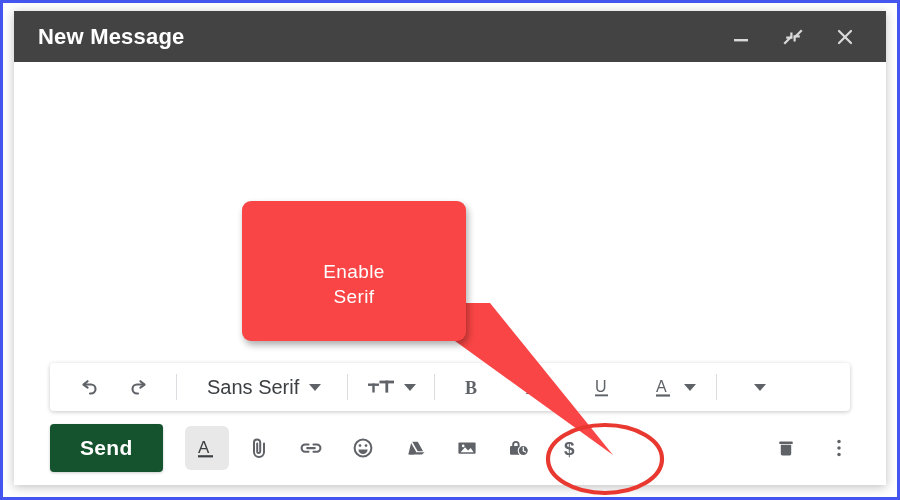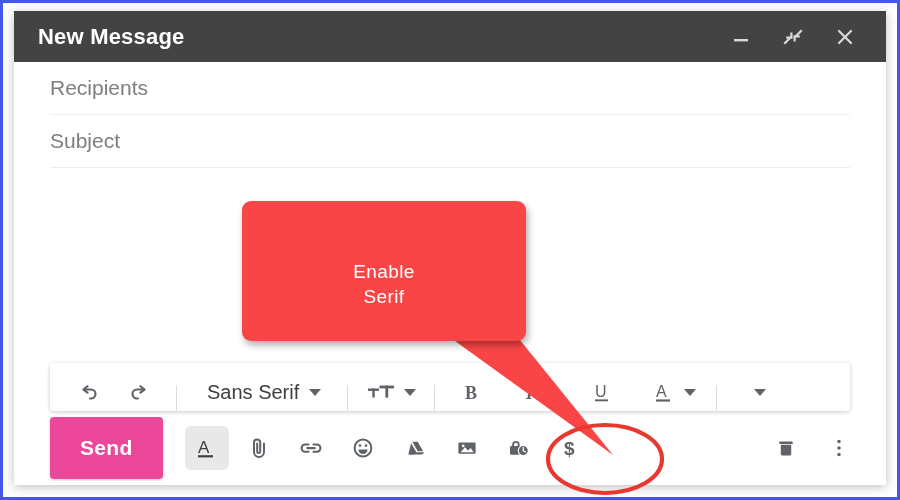--- a/index.html
+++ b/index.html
@@ -56,21 +56,21 @@
   
   .bodyarea{flex:1;min-height:0;position:relative;}
 
   
   .fmt-wrap{padding:0 36px 0 36px;}
   .fmtbar{
     height:48px;
     background:#ffffff;
     border-radius:4px;
     box-shadow:0 1px 4px rgba(0,0,0,.22);
-    display:flex;align-items:flex-end;
+    display:flex;align-items:center;
     padding:0 14px;
     gap:0px;
   }
   .fmtbtn{
     height:38px;min-width:38px;
     display:flex;align-items:center;justify-content:center;
     color:#5f6368;cursor:pointer;
     padding:0 6px;
   }
   .fontname{
@@ -86,43 +86,43 @@
     width:1px;height:26px;background:#dadce0;margin:0 12px;
   }
 
   
   .actions{
     height:74px;flex:0 0 74px;
     display:flex;align-items:center;
     padding:0 34px 0 36px;
   }
   .send{
-    background:#ec4899;color:#ffffff;
+    background:#14532d;color:#ffffff;
     font-size:21px;font-weight:bold;
     border:none;border-radius:4px;
-    height:62px;padding:0 30px;
+    height:48px;padding:0 30px;
     cursor:pointer;letter-spacing:.3px;
     font-family:inherit;
     box-shadow:0 1px 3px rgba(0,0,0,.2);
   }
   .iconrow{display:flex;align-items:center;margin-left:22px;gap:8px;}
   .ibtn{
     width:44px;height:44px;border-radius:6px;
     display:flex;align-items:center;justify-content:center;
     color:#5f6368;cursor:pointer;
   }
   .ibtn.active{background:#e8e8e8;}
   .spacer{flex:1;}
   .rightrow{display:flex;align-items:center;gap:18px;}
 
   
   .callout{
     position:absolute;
     left:239px;top:198px;
-    width:284px;height:140px;
+    width:224px;height:140px;
     background:#f94545;
     border-radius:9px;
     box-shadow:2px 4px 7px rgba(0,0,0,.32);
     z-index:40;
   }
   .callout-text{
     position:absolute;inset:0;
     display:flex;flex-direction:column;align-items:center;justify-content:center;
     color:#ffffff;font-size:19px;line-height:1.33;text-align:center;
     font-weight:500;padding-top:26px;box-sizing:border-box;
@@ -172,28 +172,20 @@
             <g stroke="#d9d9d9" stroke-width="2.2" stroke-linecap="round">
               <path d="M5 5 L17 17"></path>
               <path d="M17 5 L5 17"></path>
             </g>
           </svg>
         </div>
 
       </div>
     </div>
 
-    <div class="fields">
-      <div class="field">
-        <span>Recipients</span>
-      </div>
-      <div class="field">
-        <span>Subject</span>
-      </div>
-    </div>
 
     <div class="bodyarea"></div>
 
     <div class="fmt-wrap">
       <div class="fmtbar">
 
         <div class="fmtbtn">
           <svg width="24" height="24" viewBox="0 0 24 24">
             <path d="M7.5 9.5 H14 a4.5 4.5 0 0 1 0 9 h-1" fill="none" stroke="#5f6368" stroke-width="2.1" stroke-linecap="round"></path>
             <path d="M10.6 6.2 L6.4 9.6 L10.6 12.6" fill="none" stroke="#5f6368" stroke-width="2.1" stroke-linejoin="round" stroke-linecap="round"></path>

